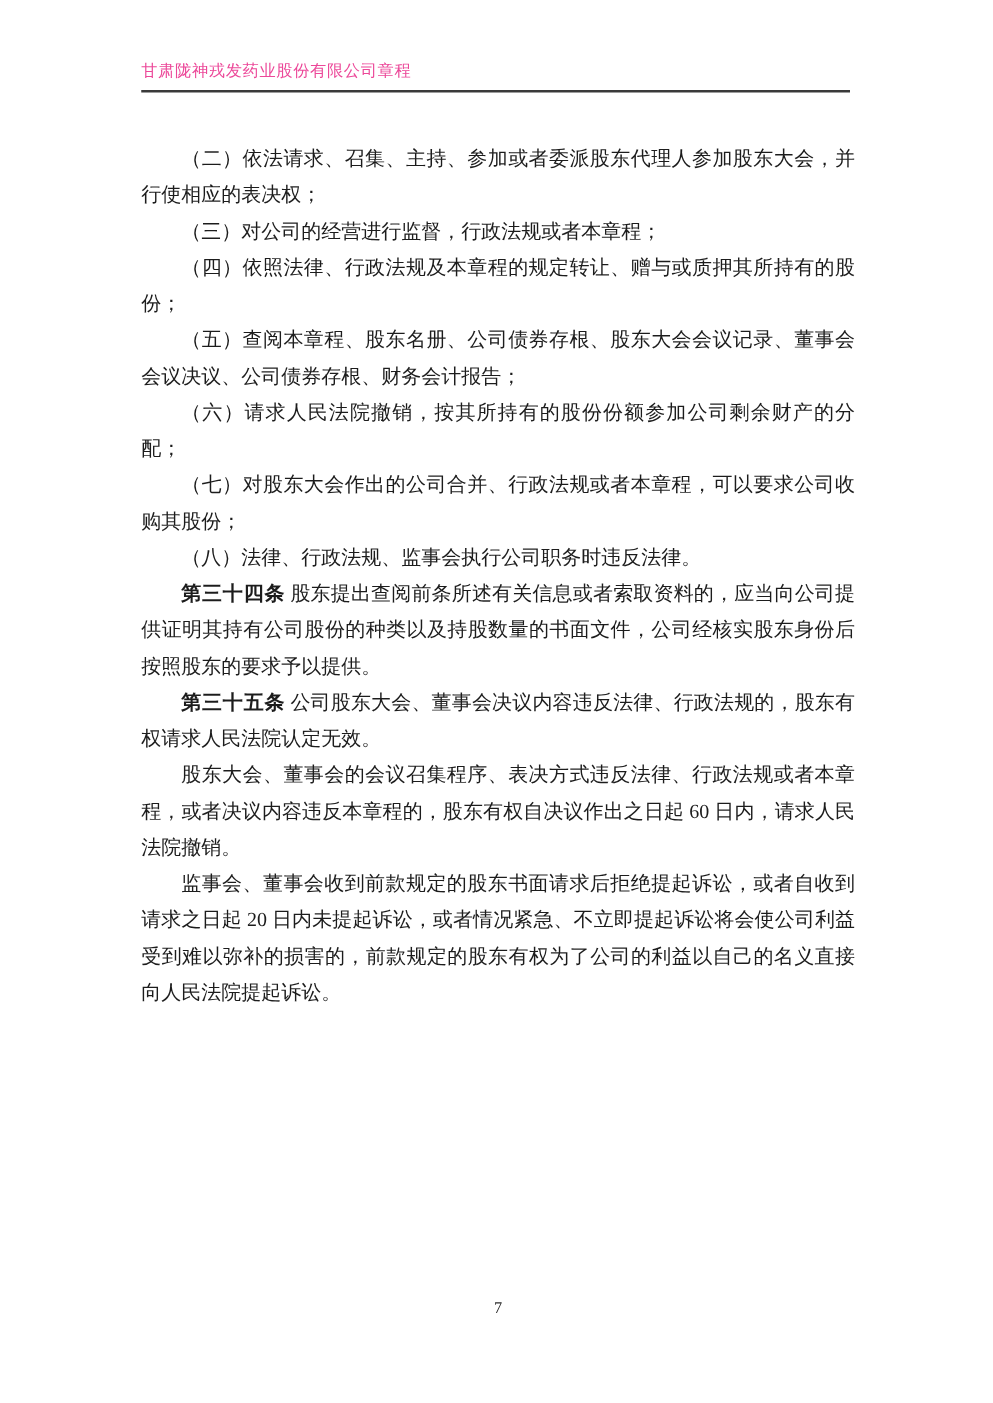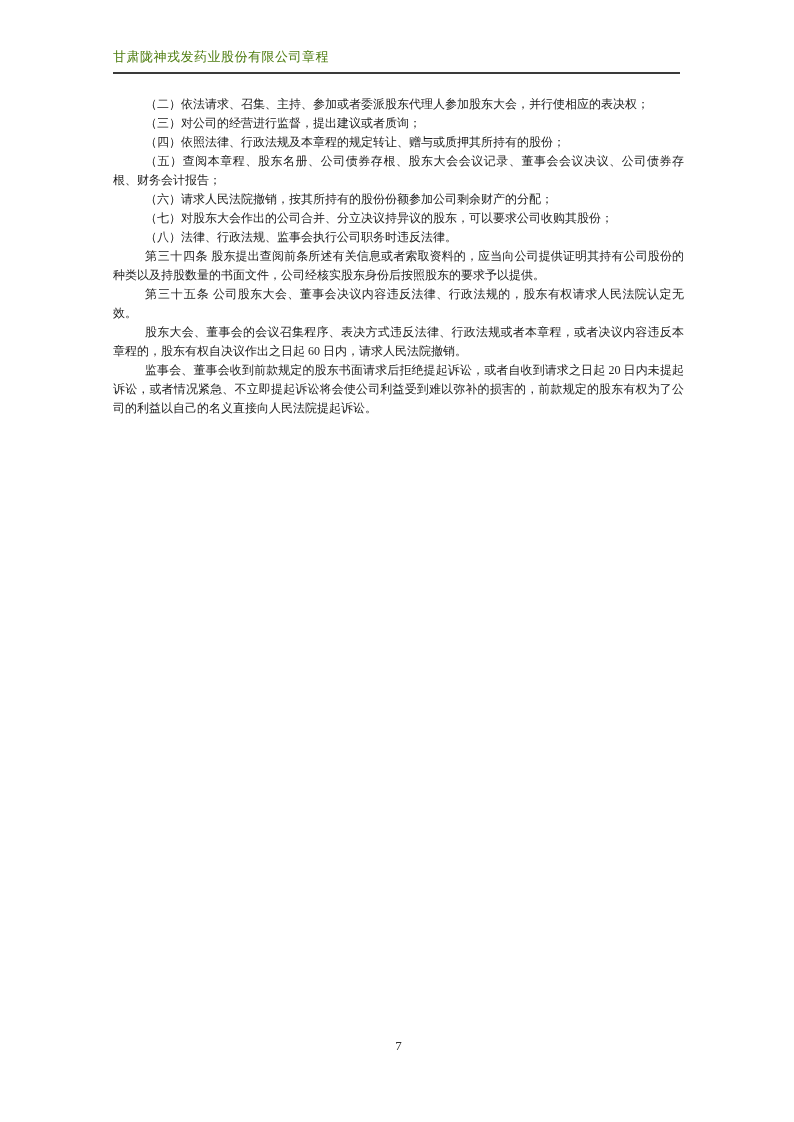--- a/index.html
+++ b/index.html
@@ -20,68 +20,68 @@
     inset: 0;
     background: #ffffff;
   }
   .doc-header {
     position: absolute;
     left: 113px;
     width: 567px;
     top: 49px;
     font-size: 13px;
     line-height: 16px;
-    color: #4d7c0f;
+    color: #ec4899;
     letter-spacing: 0.5px;
     padding-bottom: 7px;
     border-bottom: 2px solid #3a3a3a;
   }
   .doc-body {
     position: absolute;
     left: 113px;
     width: 571px;
-    top: 95px;
-    font-size: 12px;
-    line-height: 19px;
+    top: 113px;
+    font-size: 16px;
+    line-height: 29px;
     text-align: justify;
     text-justify: inter-character;
     word-break: break-all;
   }
   .doc-body p {
     margin: 0;
     padding: 0;
     text-indent: 32px;
   }
   .doc-body b {
-    font-weight: normal;
+    font-weight: bold;
     letter-spacing: 0.5px;
   }
   .page-number {
     position: absolute;
     left: 113px;
     width: 571px;
     top: 1038px;
     text-align: center;
     font-size: 13px;
     color: #2b2b2b;
   }
 </style>
 </head>
 <body>
 
 <div class="page">
   <div class="doc-header">甘肃陇神戎发药业股份有限公司章程</div>
 
   <div class="doc-body">
       <p>（二）依法请求、召集、主持、参加或者委派股东代理人参加股东大会，并行使相应的表决权；</p>
-      <p>（三）对公司的经营进行监督，提出建议或者质询；</p>
+      <p>（三）对公司的经营进行监督，行政法规或者本章程；</p>
       <p>（四）依照法律、行政法规及本章程的规定转让、赠与或质押其所持有的股份；</p>
       <p>（五）查阅本章程、股东名册、公司债券存根、股东大会会议记录、董事会会议决议、公司债券存根、财务会计报告；</p>
       <p>（六）请求人民法院撤销，按其所持有的股份份额参加公司剩余财产的分配；</p>
-      <p>（七）对股东大会作出的公司合并、分立决议持异议的股东，可以要求公司收购其股份；</p>
+      <p>（七）对股东大会作出的公司合并、行政法规或者本章程，可以要求公司收购其股份；</p>
       <p>（八）法律、行政法规、监事会执行公司职务时违反法律。</p>
       <p><b>第三十四条</b> 股东提出查阅前条所述有关信息或者索取资料的，应当向公司提供证明其持有公司股份的种类以及持股数量的书面文件，公司经核实股东身份后按照股东的要求予以提供。</p>
       <p><b>第三十五条</b> 公司股东大会、董事会决议内容违反法律、行政法规的，股东有权请求人民法院认定无效。</p>
       <p>股东大会、董事会的会议召集程序、表决方式违反法律、行政法规或者本章程，或者决议内容违反本章程的，股东有权自决议作出之日起 60 日内，请求人民法院撤销。</p>
       <p>监事会、董事会收到前款规定的股东书面请求后拒绝提起诉讼，或者自收到请求之日起 20 日内未提起诉讼，或者情况紧急、不立即提起诉讼将会使公司利益受到难以弥补的损害的，前款规定的股东有权为了公司的利益以自己的名义直接向人民法院提起诉讼。</p>
     </div>
 
   <div class="page-number">7</div>
 </div>
 

